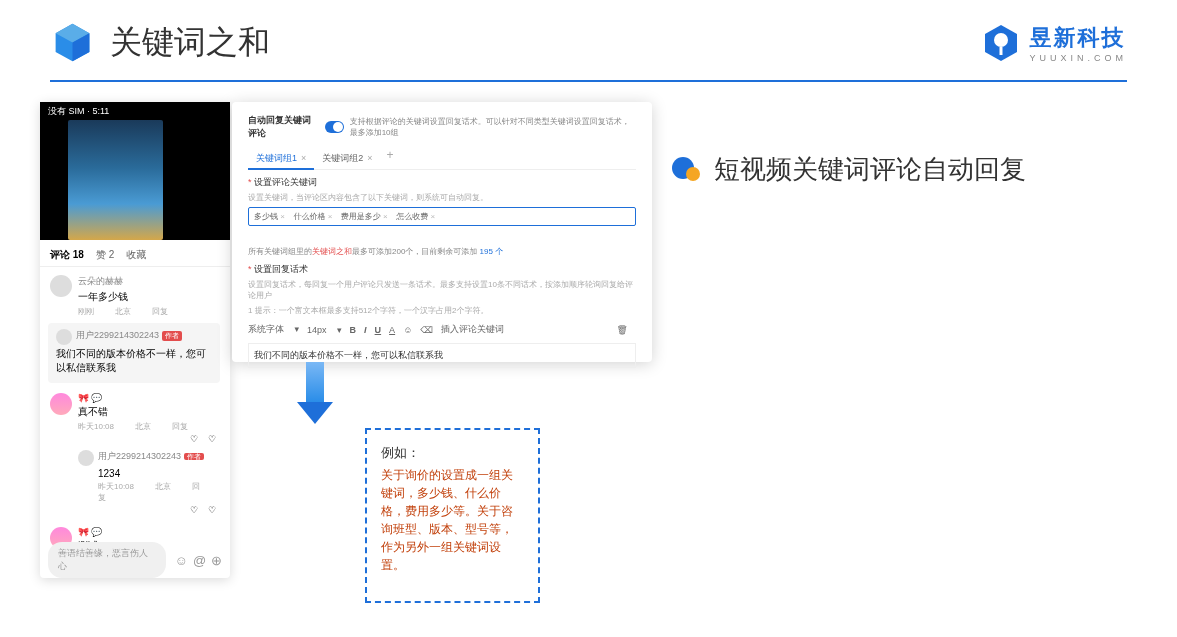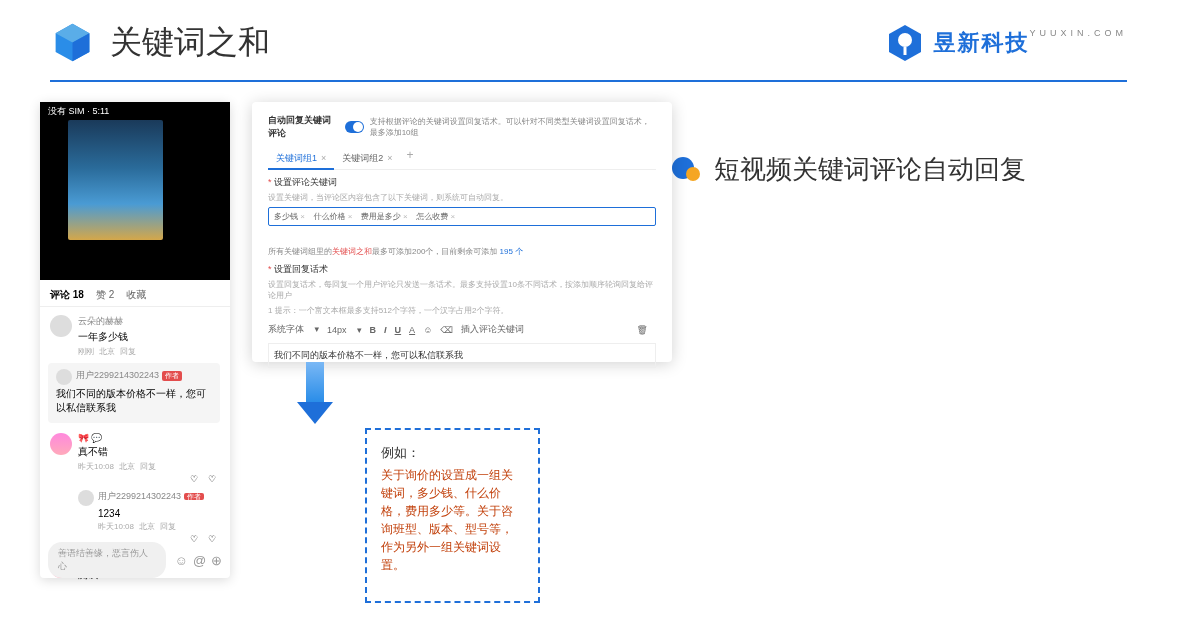--- a/index.html
+++ b/index.html
@@ -2,53 +2,53 @@
 <html><head>
 <meta charset="utf-8">
 <style>
 *{margin:0;padding:0;box-sizing:border-box}
 body{font-family:"Microsoft YaHei","PingFang SC",sans-serif;width:1177px;height:637px;background:#fff;position:relative;overflow:hidden}
 .header{display:flex;align-items:center;padding:20px 50px 10px;position:relative}
 .header-icon{width:45px;height:45px;margin-right:15px}
 .header-title{font-size:32px;color:#333;font-weight:500}
 .header-logo{position:absolute;right:50px;display:flex;align-items:center}
 .logo-badge{width:40px;height:40px;margin-right:8px}
-.logo-text{display:flex;flex-direction:row}
+.logo-text{display:flex;flex-direction:column}
 .logo-name{font-size:22px;color:#1e6fd9;font-weight:bold;letter-spacing:2px}
 .logo-sub{font-size:9px;color:#888;letter-spacing:4px}
 .divider{height:2px;background:#1e6fd9;margin:5px 50px 20px}
 .content{display:flex;padding:0 40px}
 .left{position:relative;width:560px;height:500px}
 .mobile-ui{position:absolute;left:0;top:0;width:190px;height:476px;background:#fff;border-radius:4px;box-shadow:0 2px 12px rgba(0,0,0,.15)}
-.phone-top{background:#000;height:178px;position:relative}
+.phone-top{background:#000;height:138px;position:relative}
 .status-bar{height:18px;color:#fff;font-size:9px;padding:3px 8px}
 .video-img{position:absolute;top:18px;left:28px;width:95px;height:120px;background:linear-gradient(180deg,#1a3a5a 0%,#2a6b9a 40%,#4a9bd4 70%,#d4a74a 100%);border-radius:2px}
 .tabs{display:flex;padding:8px 10px 4px;font-size:10px;border-bottom:1px solid #eee}
 .tab{margin-right:12px;color:#666}
 .tab.active{color:#000;font-weight:600}
 .comment-list{padding:8px 10px;font-size:9px}
 .comment{margin-bottom:10px}
 .c-head{display:flex;align-items:flex-start}
 .avatar{width:22px;height:22px;border-radius:50%;background:#ddd;flex-shrink:0;margin-right:6px}
 .avatar.sm{width:16px;height:16px;margin-right:4px}
 .c-body{flex:1}
 .c-name{color:#888;font-size:9px}
 .c-content{color:#000;font-size:10px;margin:2px 0}
 .c-meta{font-size:8px;color:#aaa}
-.c-meta span{margin-right:5px}
+.c-meta span{margin-right:21px}
 .reply-card{background:#f5f5f5;border-radius:4px;padding:6px 8px;margin-top:6px;margin-left:-2px}
 .reply-card .c-name{display:flex;align-items:center}
 .badge{background:#e34d4d;color:#fff;font-size:7px;padding:0 3px;border-radius:2px;margin-left:3px}
 .like-row{display:flex;justify-content:flex-end;margin-top:2px}
 .heart{width:12px;height:12px;margin-left:6px}
 .input-bar{position:absolute;bottom:0;left:8px;right:8px;display:flex;align-items:center}
 .input-pill{flex:1;background:#f0f0f0;border-radius:14px;padding:5px 10px;font-size:9px;color:#999}
 .input-icons{display:flex;margin-left:4px}
 .input-icons span{margin-left:5px;color:#999;font-size:13px}
-.config-panel{position:absolute;left:212px;top:0;width:420px;height:260px;background:#fff;box-shadow:0 2px 16px rgba(0,0,0,.18);border-radius:4px;padding:12px 16px;font-size:9px;z-index:2}
+.config-panel{position:absolute;left:192px;top:0;width:420px;height:260px;background:#fff;box-shadow:0 2px 16px rgba(0,0,0,.18);border-radius:4px;padding:12px 16px;font-size:9px;z-index:2}
 .cfg-row1{display:flex;align-items:center;margin-bottom:8px}
 .cfg-label{font-weight:600;color:#333}
 .toggle{width:22px;height:12px;background:#1e6fd9;border-radius:6px;margin:0 6px;position:relative}
 .toggle::after{content:"";width:10px;height:10px;background:#fff;border-radius:50%;position:absolute;right:1px;top:1px}
 .cfg-hint{color:#888;font-size:8px}
 .cfg-tabs{display:flex;border-bottom:1px solid #eee;margin-bottom:6px}
 .cfg-tab{padding:4px 8px;color:#666;font-size:9px;position:relative}
 .cfg-tab.active{color:#1e6fd9}
 .cfg-tab.active::after{content:"";position:absolute;bottom:-1px;left:0;right:0;height:2px;background:#1e6fd9}
 .cfg-tab .x{color:#aaa;margin-left:4px}

